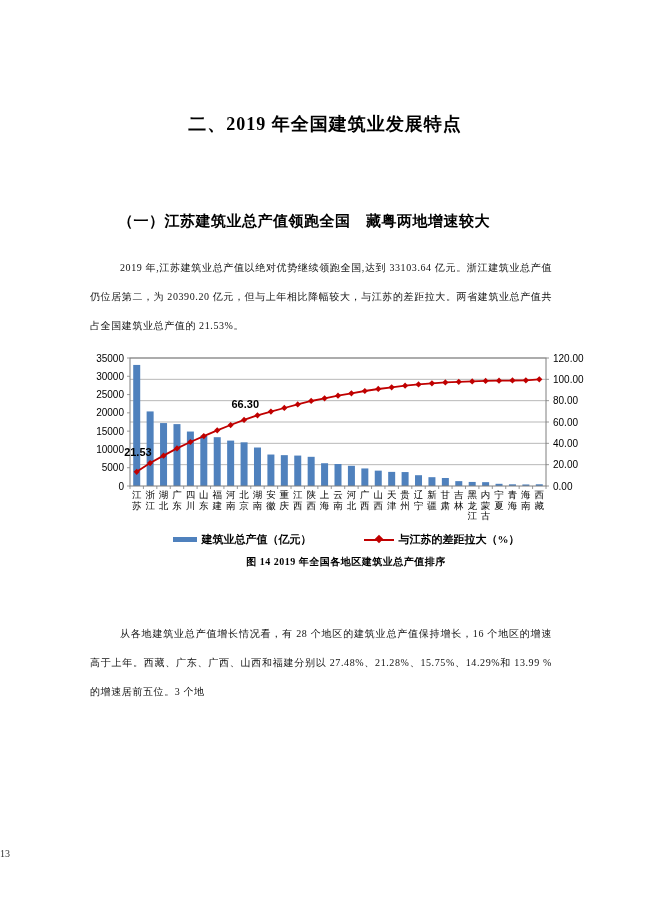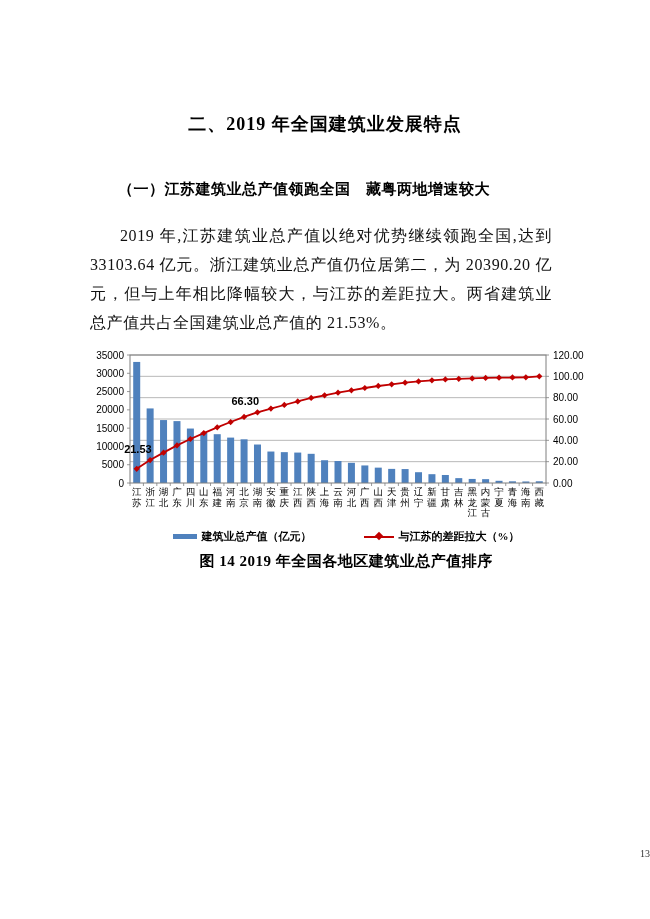--- a/index.html
+++ b/index.html
@@ -15,30 +15,30 @@
   }
   .doc-title{
     margin:0;
     font-size:18px;
     font-weight:bold;
     text-align:center;
     letter-spacing:1px;
     color:#000;
   }
   .section-heading{
-    margin:44px 0 0 0;
+    margin:76px 0 0 0;
     font-size:15px;
     font-weight:bold;
     text-indent:28px;
     color:#000;
     letter-spacing:0.5px;
   }
   .body-para{
     margin:22px 8px 0 0;
-    font-size:16px;
+    font-size:10px;
     line-height:29px;
     text-align:justify;
     text-indent:30px;
     letter-spacing:0.6px;
     color:#111;
     font-family:Liberation Serif, serif;
   }
   .body-para.p2{margin-top:14px;}
   .body-para.p3{margin-top:50px;}
   .figure{
@@ -60,29 +60,29 @@
   .swatch-bar{width:24px;height:5px;background:#4f81bd;display:inline-block;}
   .swatch-line{position:relative;width:30px;height:2px;background:#c00000;display:inline-block;}
   .swatch-line .diamond{
     position:absolute;left:12px;top:-3px;
     width:6px;height:6px;background:#c00000;
     transform:rotate(45deg);
   }
   .figure-caption{
     margin:8px 0 0 0;
     text-align:center;
-    font-size:15px;
+    font-size:10px;
     font-weight:bold;
     color:#000;
     letter-spacing:0.5px;
   }
   .page-number{
     position:absolute;
     bottom:60px;left:0;right:0;
-    text-align:right;
+    text-align:left;
     font-size:10px;
     color:#333;
   }
   svg text{font-family:"Liberation Sans","DejaVu Sans",sans-serif;}
   svg text.cjk{font-family:"Liberation Serif","DejaVu Serif",serif;}
 </style>
 </head>
 <body>
 
 <div class="page">
@@ -305,16 +305,17 @@
         <span class="swatch-line">
             <span class="diamond"></span>
           </span>
         <span>与江苏的差距拉大（%）</span>
       </div>
     </div>
 
     <div class="figure-caption">图 14 2019 年全国各地区建筑业总产值排序</div>
   </div>
 
+  <p class="body-para p3">从各地建筑业总产值增长情况看，有 28 个地区的建筑业总产值保持增长，16 个地区的增速高于上年。西藏、广东、广西、山西和福建分别以 27.48%、21.28%、15.75%、14.29%和 13.99 %的增速居前五位。3 个地</p>
 
   <div class="page-number">13</div>
 
 </div>
 
 </body></html>

